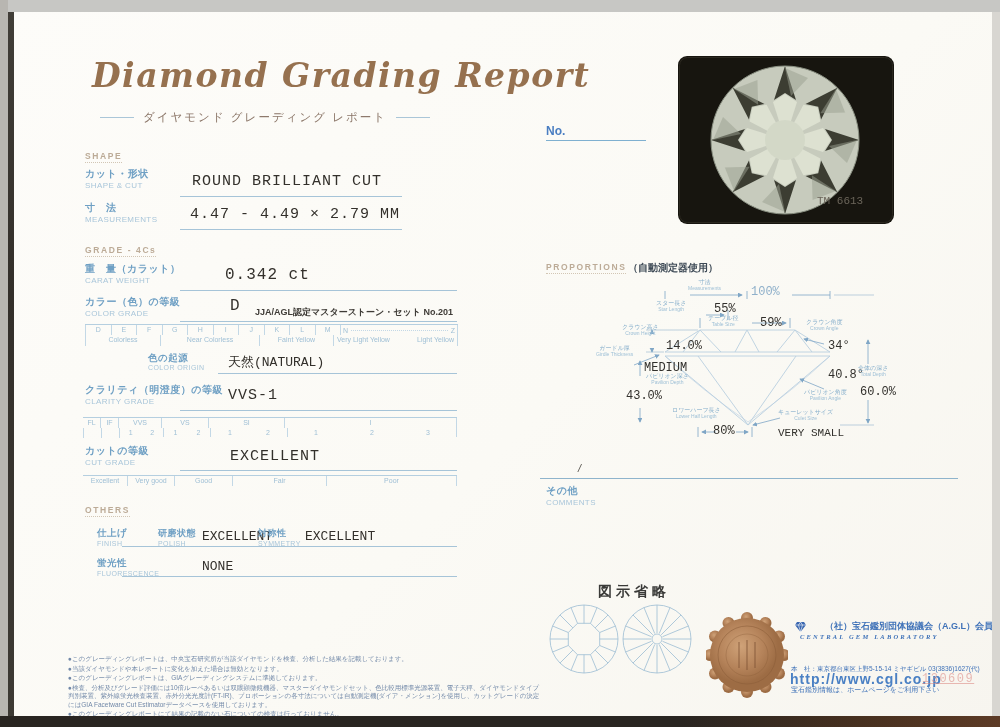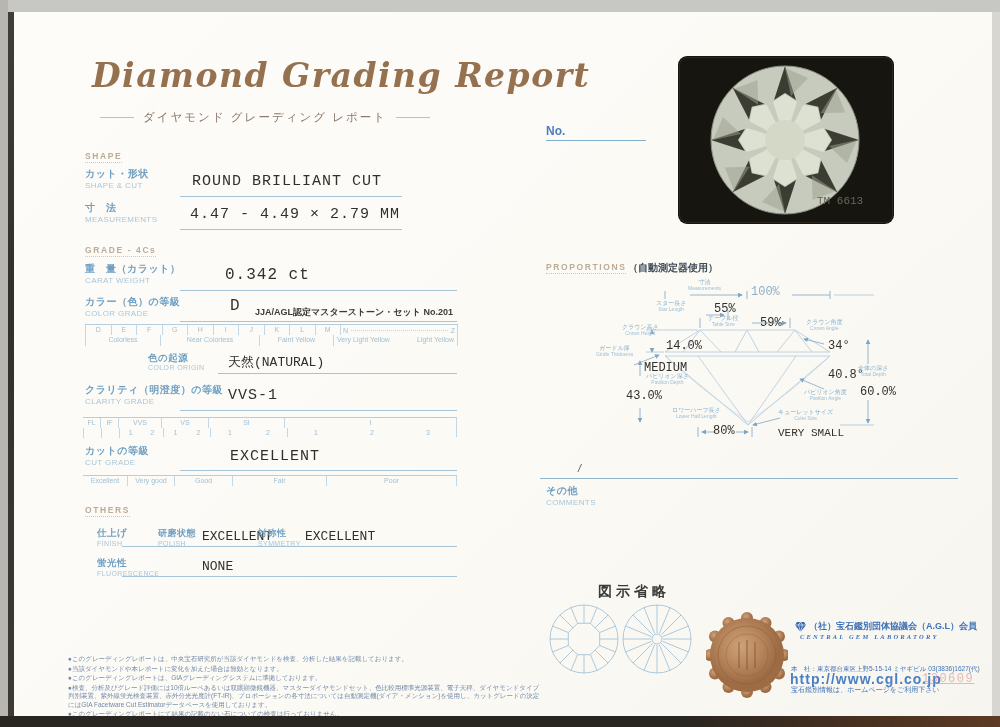--- a/index.html
+++ b/index.html
@@ -381,21 +381,21 @@
         <circle cx="41" cy="43" r="37"></circle>
       </g>
       <circle cx="41" cy="43" r="29" fill="none" stroke="#8a5c38" stroke-width="1" opacity="0.55"></circle>
       <circle cx="41" cy="43" r="21" fill="none" stroke="#8a5c38" stroke-width="0.8" opacity="0.45"></circle>
       <g stroke="#7d5234" stroke-width="1.6" opacity="0.5">
         <path d="M33,30V56 M41,28V58 M49,30V56"></path>
       </g>
     </svg>
   </div>
 
-  <div class="abs" style="left:795px;top:620px;display:flex;align-items:center;gap:3px;">
+  <div class="abs" style="left:795px;top:620px;display:flex;align-items:center;gap:19px;">
     <svg width="11" height="10" viewBox="0 0 11 10">
         <polygon points="2,0 9,0 11,3 5.5,10 0,3" fill="#3a67b0"></polygon>
         <path d="M0,3H11 M5.5,10L3.5,3 5.5,0 7.5,3Z" stroke="#fff" stroke-width="0.6" fill="none"></path>
       </svg>
     <span style="font-size:9px;font-weight:bold;" class="labblue">（社）宝石鑑別団体協議会（A.G.L）会員</span>
   </div>
   <div class="abs labblue" style="left:800px;top:633px;font-size:6.5px;font-style:italic;font-weight:bold;letter-spacing:2.2px;font-family:'Liberation Serif',serif;">CENTRAL GEM LABORATORY</div>
   <div class="abs labblue" style="left:791px;top:665px;font-size:6.5px;white-space:nowrap;">本　社：東京都台東区上野5-15-14 ミヤギビル 03(3836)1627(代)</div>
   <div class="abs" style="left:790px;top:671px;font-size:14px;font-weight:bold;color:#4a80c4;letter-spacing:1px;">http://www.cgl.co.jp</div>
   <div class="abs labblue" style="left:791px;top:685px;font-size:7px;">宝石鑑別情報は、ホームページをご利用下さい</div>

